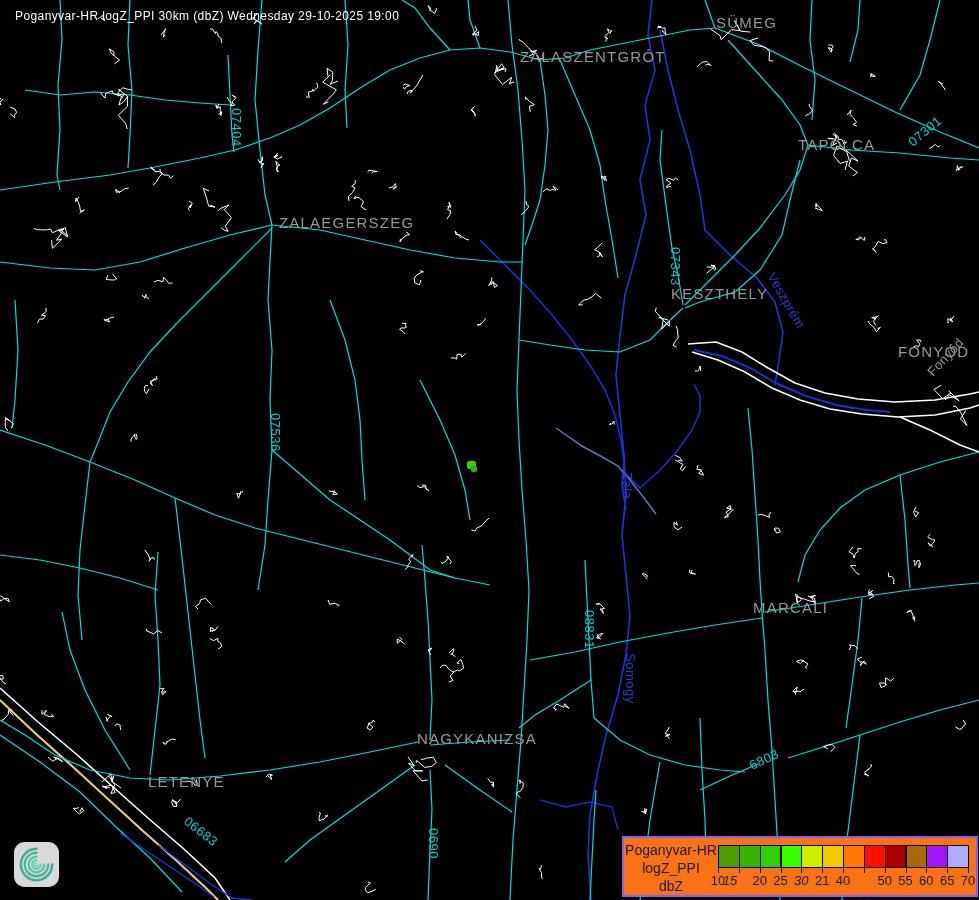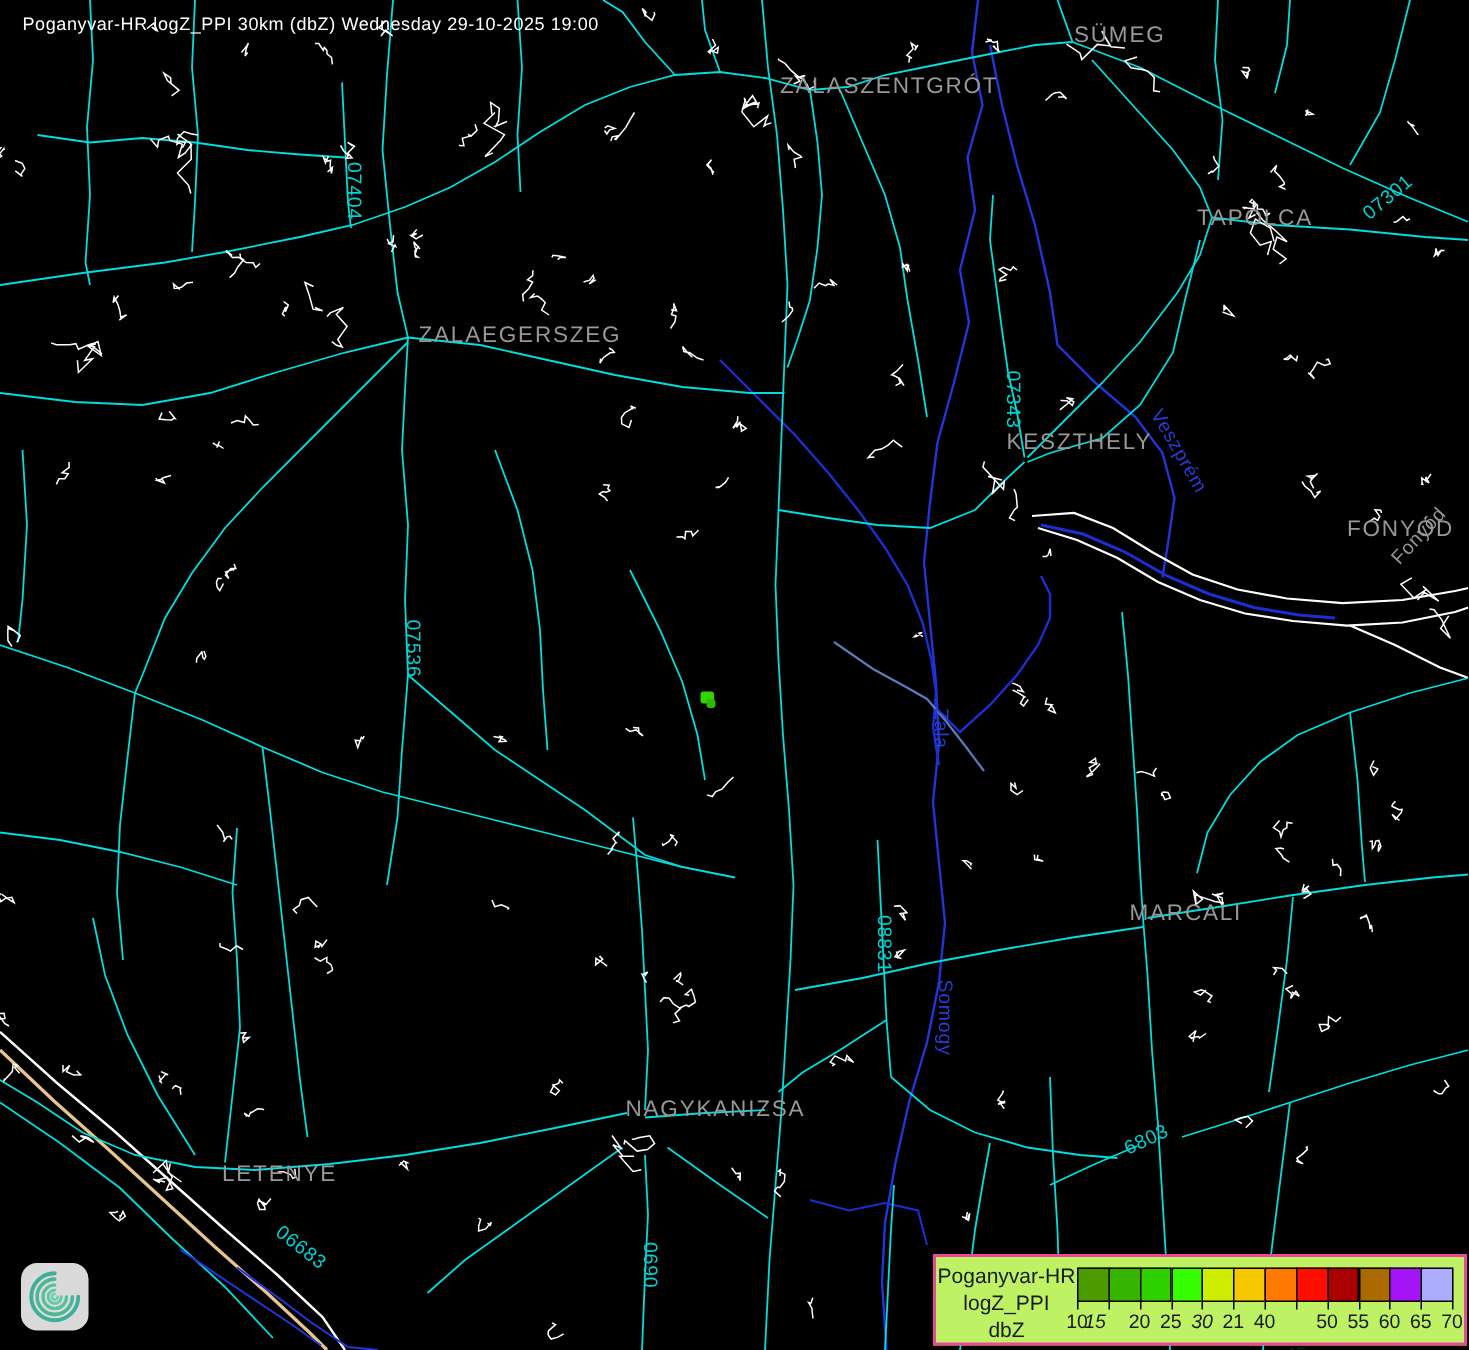--- a/index.html
+++ b/index.html
@@ -3,21 +3,21 @@
 <meta charset="utf-8">
 <style>
   html,body{margin:0;padding:0;background:#000;}
   .stage{position:relative;width:979px;height:900px;background:#000;overflow:hidden;
          font-family:"Liberation Sans", sans-serif;}
   svg{position:absolute;left:0;top:0;}
   .title{position:absolute;left:15px;top:9px;color:#ffffff;font-size:12px;
          letter-spacing:.4px;white-space:nowrap;z-index:30;}
   .logo{position:absolute;left:13px;top:841px;width:47px;height:47px;z-index:40;}
   .legend{position:absolute;left:622px;top:836px;width:356px;height:61px;
-          background:#bef264;border:2px solid #ec4899;box-sizing:border-box;z-index:40;}
+          background:#f97316;border:2px solid #8b5cf6;box-sizing:border-box;z-index:40;}
   .legend-text{position:absolute;left:0;top:3px;width:94px;display:flex;
                flex-direction:column;align-items:center;color:#1a1a1a;
                font-size:14px;line-height:18px;}
   .swatch{position:absolute;border:1px solid #000;box-sizing:border-box;
           top:7px;height:23px;}
   .tickmark{position:absolute;top:30px;width:1px;height:5px;background:#000;}
   .ticklabel{position:absolute;top:35px;width:26px;margin-left:-13px;
              text-align:center;color:#1a1a1a;font-size:13px;}
 </style>
 </head>

